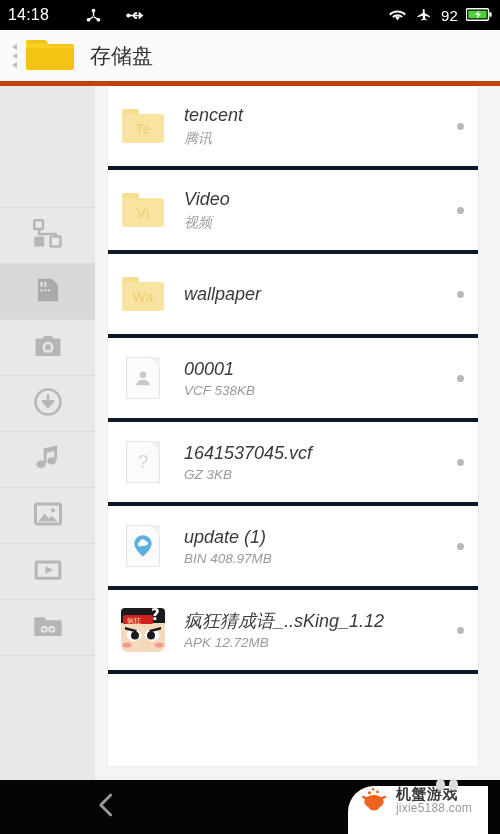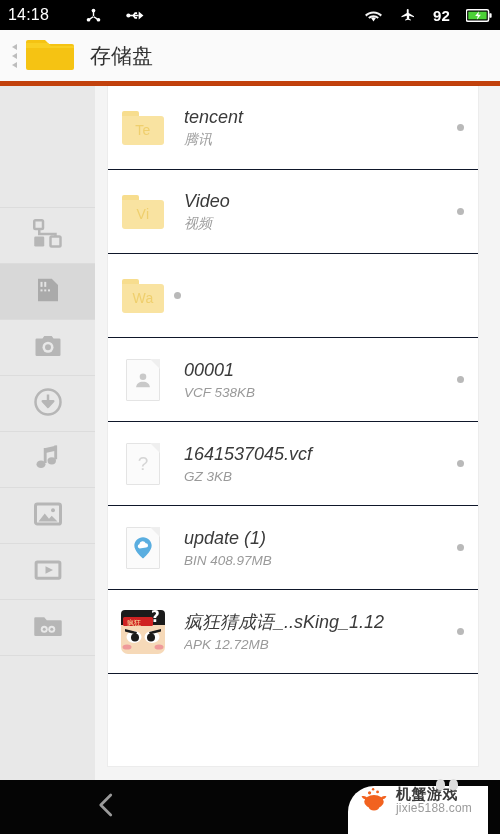--- a/index.html
+++ b/index.html
@@ -11,21 +11,21 @@
   #app { position:relative; width:500px; height:834px; }
 
   
   .statusbar {
     height:30px; background:#000; color:#fff;
     display:flex; align-items:center; padding:0 8px;
     font-size:15px; letter-spacing:.2px;
   }
   .sb-time { font-size:16px; margin-right:12px; }
   .sb-left { display:flex; align-items:center; gap:24px; flex:1; }
-  .sb-right { display:flex; align-items:center; gap:16px;font-weight:bold; }
+  .sb-right { display:flex; align-items:flex-start; gap:8px; }
   .sb-batt-num { font-size:15px; }
   .ico { display:inline-block; line-height:0; }
 
   
   .titlebar {
     height:56px; background:#fafafa;
     display:flex; align-items:center;
     border-bottom:5px solid #c2410c;
   }
   .crumbs {
@@ -74,21 +74,21 @@
   
   .listpanel {
     position:absolute; left:108px; right:22px; top:0; bottom:14px;
     background:#fff; overflow:hidden;
     box-shadow:0 0 0 1px rgba(0,0,0,0.03);
   }
   .row {
     position:relative; height:84px;
     display:flex; align-items:center;
     padding-left:12px; padding-right:14px;
-    border-bottom:1px solid #0f172a;
+    border-bottom:4px solid #0f172a;
     background:#fff;
   }
   .row:last-child { border-bottom:none; }
   .icon-wrap {
     width:46px; height:46px; flex:0 0 46px;
     display:flex; align-items:center; justify-content:center;
     position:relative;
   }
   .texts { margin-left:18px; flex:1; min-width:0;font-style:italic; }
   .fname {
@@ -371,20 +371,23 @@
       </div>
 
       <div class="row">
         <div class="icon-wrap">
           <div class="folder-sq">
               <div class="tab"></div>
               <div class="bodyf">
                 <span class="abbr">Wa</span>
               </div>
             </div>
+        </div>
+        <div class="texts">
+          <div class="fname">wallpaper</div>
         </div>
         <div class="dot"></div>
       </div>
 
       <div class="row">
         <div class="icon-wrap">
           <div class="doc">
             <span class="glyph">
               <svg width="22" height="22" viewBox="0 0 24 24" fill="#c9c9c9">
                 <circle cx="12" cy="8.5" r="3.6"></circle>

